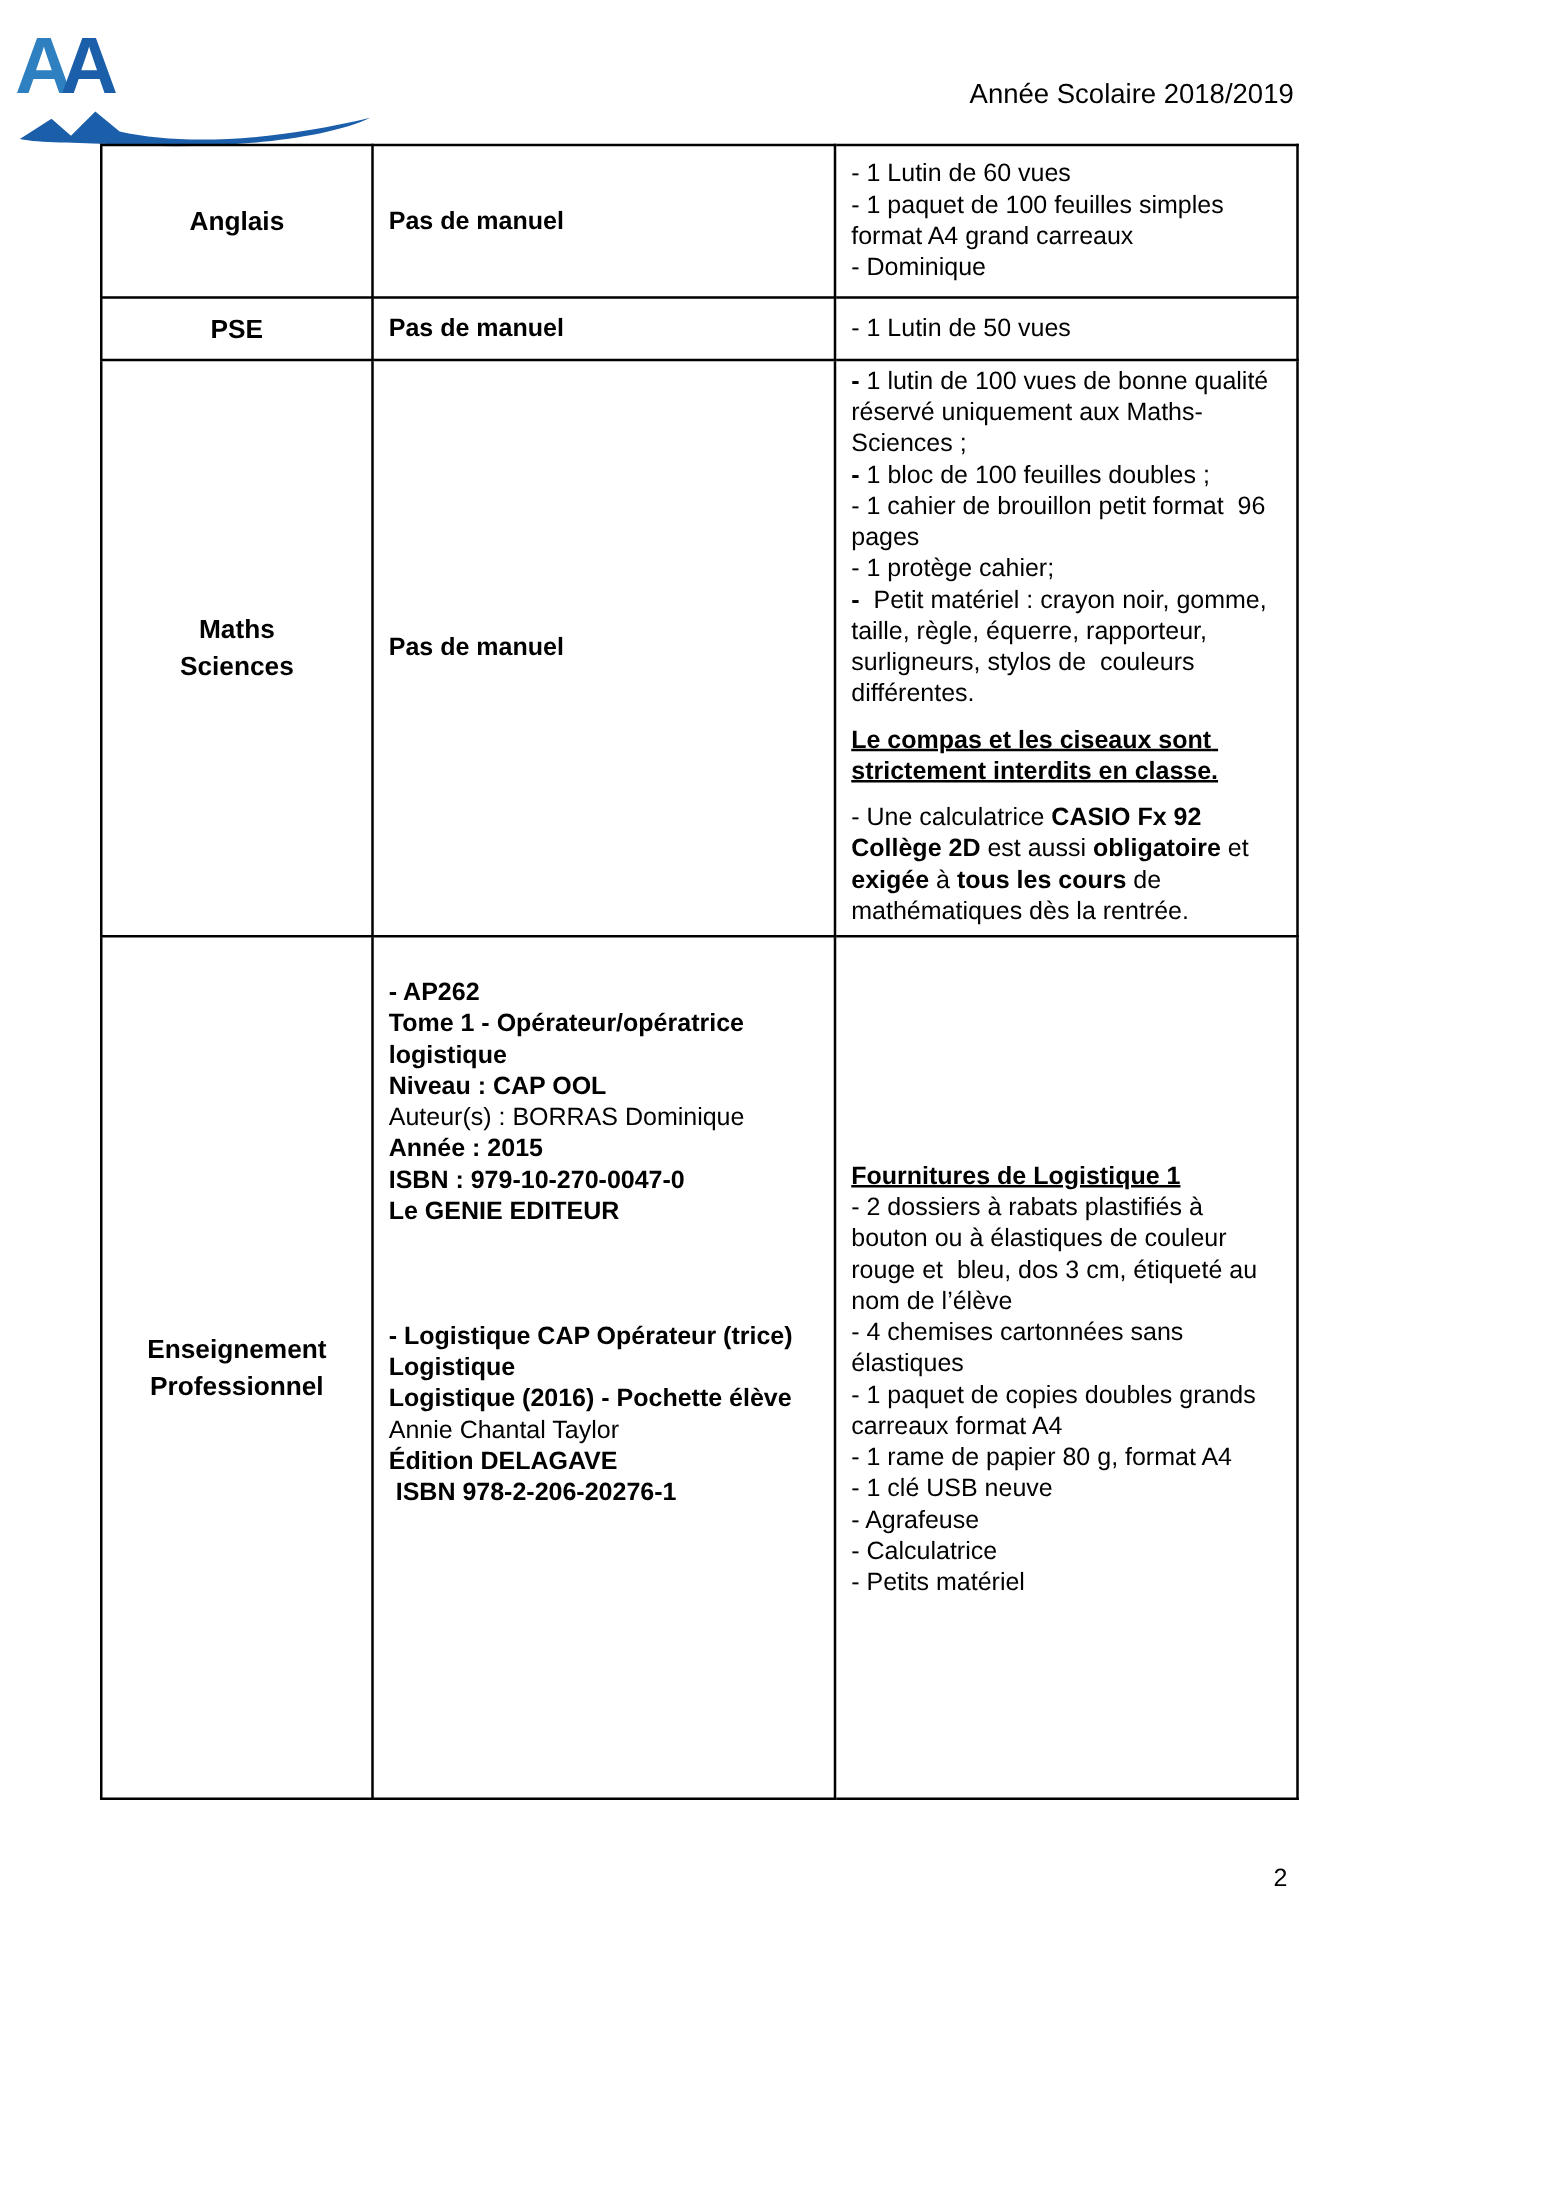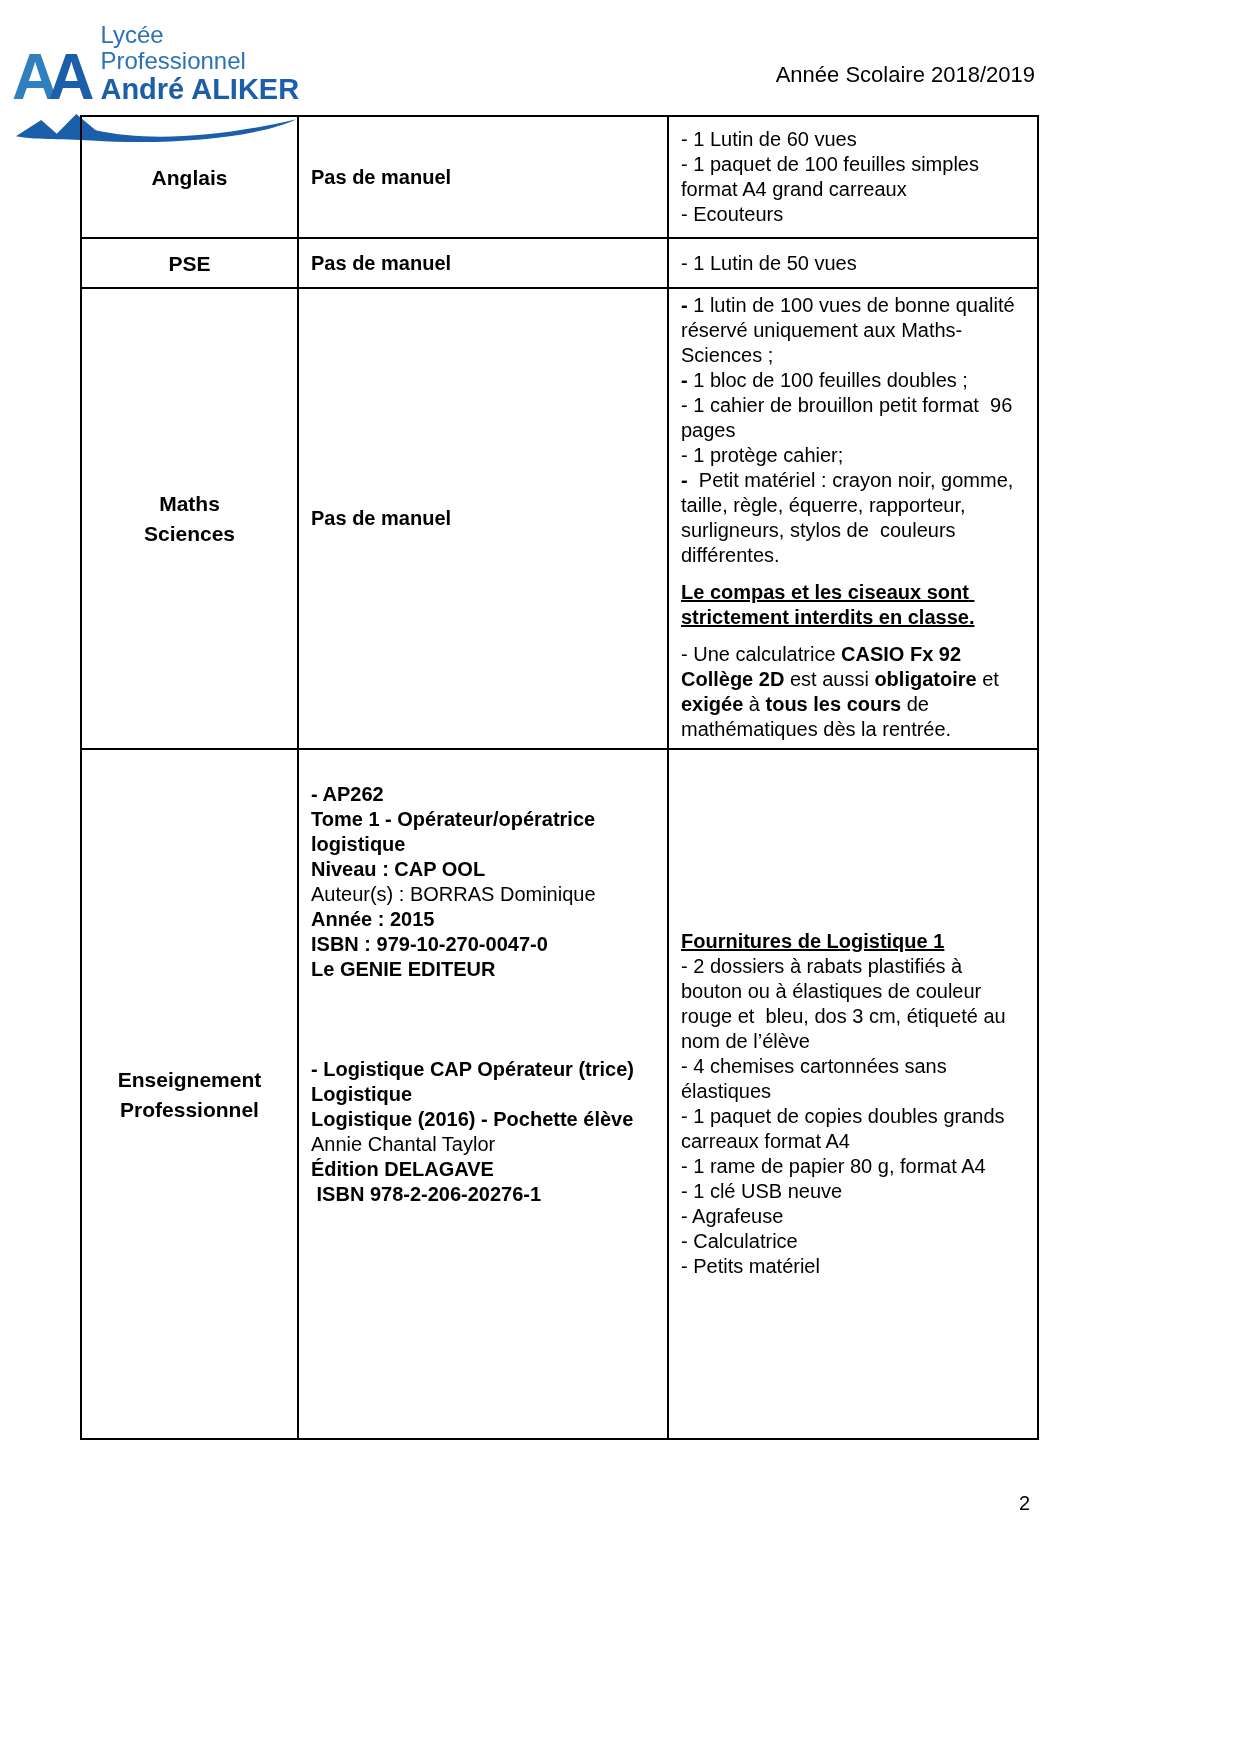--- a/index.html
+++ b/index.html
@@ -75,24 +75,20 @@
 </style>
 </head>
 <body>
 
 <div class="page" data-name="document-page">
 
   <header data-name="page-header">
     <div class="logo" data-name="school-logo">
       <div class="logo-top" data-name="logo-lockup">
         <div class="monogram" data-name="logo-monogram"><span class="a1" data-name="logo-letter-a1">A</span><span class="a2" data-name="logo-letter-a2">A</span></div>
-        <div class="logo-text" data-name="logo-text">
-          <div class="logo-line1" data-name="logo-school-type">Lycée Professionnel</div>
-          <div class="logo-line2" data-name="logo-school-name">André ALIKER</div>
-        </div>
       </div>
       <svg class="wave" data-name="logo-wave-icon" viewBox="0 0 300 40" preserveAspectRatio="none" aria-hidden="true">
         <path d="M4,32 L30,13 L46,29 L66,6 L86,25
                  C140,39 215,33 292,12
                  C252,34 160,43 82,37
                  C50,35 20,36 4,32 Z" fill="#1b5ea9"></path>
       </svg>
     </div>
     <div class="school-year" data-name="school-year">Année Scolaire 2018/2019</div>
   </header>
@@ -107,21 +103,21 @@
         <tr data-name="table-row-anglais">
           <td class="subject-cell" data-name="subject-cell-anglais">
             <div class="subject-line" data-name="subject-label">Anglais</div>
           </td>
           <td class="manual-cell" data-name="manual-cell-anglais">
             <div data-name="manual-anglais-line" class="line"><span class="b " data-name="manual-anglais-text">Pas de manuel</span></div>
           </td>
           <td class="supplies-cell" data-name="supplies-cell-anglais">
             <div data-name="supplies-anglais-line" class="line"><span class="" data-name="supplies-anglais-text">- 1 Lutin de 60 vues</span></div>
             <div data-name="supplies-anglais-line" class="line"><span class="" data-name="supplies-anglais-text">- 1 paquet de 100 feuilles simples format A4 grand carreaux</span></div>
-            <div data-name="supplies-anglais-line" class="line"><span class="" data-name="supplies-anglais-text">- Ecouteurs</span></div>
+            <div data-name="supplies-anglais-line" class="line"><span class="" data-name="supplies-anglais-text">- Dominique</span></div>
           </td>
         </tr>
         <tr data-name="table-row-pse">
           <td class="subject-cell" data-name="subject-cell-pse">
             <div class="subject-line" data-name="subject-label">PSE</div>
           </td>
           <td class="manual-cell" data-name="manual-cell-pse">
             <div data-name="manual-pse-line" class="line"><span class="b " data-name="manual-pse-text">Pas de manuel</span></div>
           </td>
           <td class="supplies-cell" data-name="supplies-cell-pse">

